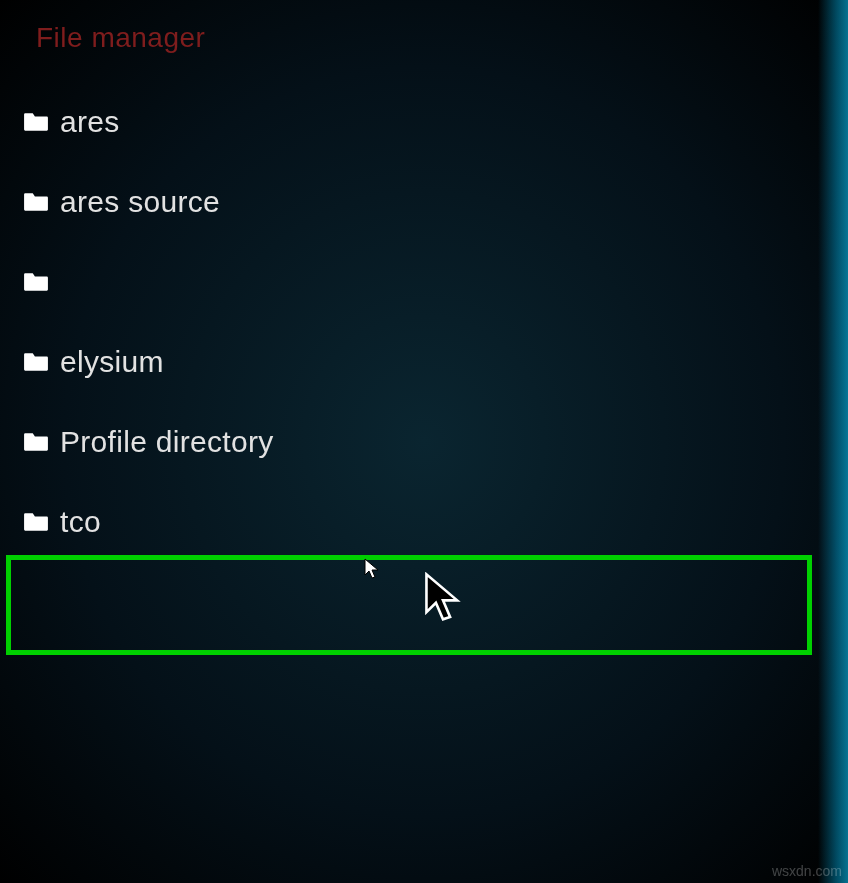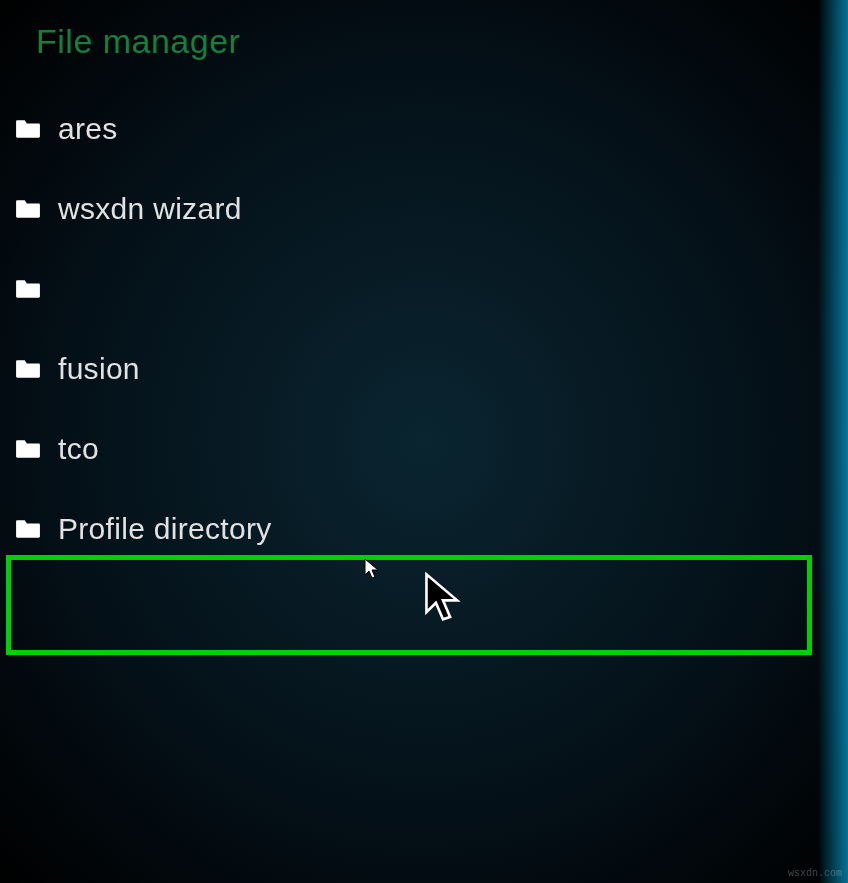--- a/index.html
+++ b/index.html
@@ -20,36 +20,36 @@
     .right-edge {
       position: absolute;
       right: 0;
       top: 0;
       width: 30px;
       height: 100%;
       background: linear-gradient(to right, rgba(0,180,230,0) 0%, rgba(0,160,210,0.45) 60%, rgba(10,190,240,0.6) 100%);
       pointer-events: none;
     }
     .page-title {
-      font-size: 34px;
+      font-size: 28px;
       font-weight: 300;
       padding: 22px 0 28px 36px;
       letter-spacing: 0.5px;
-      color: #15803d;
+      color: #7f1d1d;
     }
     .list {
       display: flex;
       flex-direction: column;
     }
     .list-item {
       display: flex;
       align-items: center;
       height: 80px;
-      padding-left: 14px;
-      gap: 16px;
+      padding-left: 22px;
+      gap: 10px;
       position: relative;
     }
     .list-item .icon {
       width: 28px;
       height: 28px;
       display: flex;
       align-items: center;
       justify-content: center;
       flex-shrink: 0;
     }
@@ -88,23 +88,23 @@
     .cursor-big {
       position: absolute;
       left: 424px;
       top: 572px;
       pointer-events: none;
     }
     .watermark {
       position: absolute;
       right: 6px;
       bottom: 4px;
-      font-size: 10px;
+      font-size: 14px;
       color: rgba(255,255,255,0.25);
-      font-family: Liberation Mono, monospace;
+      font-family: Liberation Sans, sans-serif;
       font-weight: normal;
     }
   </style>
 </head>
 <body>
 
 <div class="right-edge"></div>
 
 <h1 class="page-title">File manager</h1>
 
@@ -118,56 +118,56 @@
     </span>
     <span class="label">ares</span>
   </div>
 
   <div class="list-item">
     <span class="icon">
       <svg viewBox="0 0 24 20">
           <path d="M2 2h7l2 3h11a1 1 0 0 1 1 1v11a1 1 0 0 1-1 1H2a1 1 0 0 1-1-1V3a1 1 0 0 1 1-1z"></path>
         </svg>
     </span>
-    <span class="label">wsxdn wizard</span>
+    <span class="label">ares source</span>
   </div>
 
   <div class="list-item">
     <span class="icon">
       <svg viewBox="0 0 24 20">
           <path d="M2 2h7l2 3h11a1 1 0 0 1 1 1v11a1 1 0 0 1-1 1H2a1 1 0 0 1-1-1V3a1 1 0 0 1 1-1z"></path>
         </svg>
     </span>
   </div>
 
   <div class="list-item">
     <span class="icon">
       <svg viewBox="0 0 24 20">
           <path d="M2 2h7l2 3h11a1 1 0 0 1 1 1v11a1 1 0 0 1-1 1H2a1 1 0 0 1-1-1V3a1 1 0 0 1 1-1z"></path>
         </svg>
     </span>
-    <span class="label">fusion</span>
+    <span class="label">elysium</span>
+  </div>
+
+  <div class="list-item">
+    <span class="icon">
+      <svg viewBox="0 0 24 20">
+          <path d="M2 2h7l2 3h11a1 1 0 0 1 1 1v11a1 1 0 0 1-1 1H2a1 1 0 0 1-1-1V3a1 1 0 0 1 1-1z"></path>
+        </svg>
+    </span>
+    <span class="label">Profile directory</span>
   </div>
 
   <div class="list-item">
     <span class="icon">
       <svg viewBox="0 0 24 20">
           <path d="M2 2h7l2 3h11a1 1 0 0 1 1 1v11a1 1 0 0 1-1 1H2a1 1 0 0 1-1-1V3a1 1 0 0 1 1-1z"></path>
         </svg>
     </span>
     <span class="label">tco</span>
-  </div>
-
-  <div class="list-item">
-    <span class="icon">
-      <svg viewBox="0 0 24 20">
-          <path d="M2 2h7l2 3h11a1 1 0 0 1 1 1v11a1 1 0 0 1-1 1H2a1 1 0 0 1-1-1V3a1 1 0 0 1 1-1z"></path>
-        </svg>
-    </span>
-    <span class="label">Profile directory</span>
   </div>
 
 
 </div>
 
 <div class="highlight-border"></div>
 
 <div class="cursor-small">
   <svg width="16" height="22" viewBox="0 0 16 22">
     <path d="M1 1 L1 17 L5 13 L8 20 L11 19 L8 12 L14 12 Z" fill="#ffffff" stroke="#000" stroke-width="1"></path>

